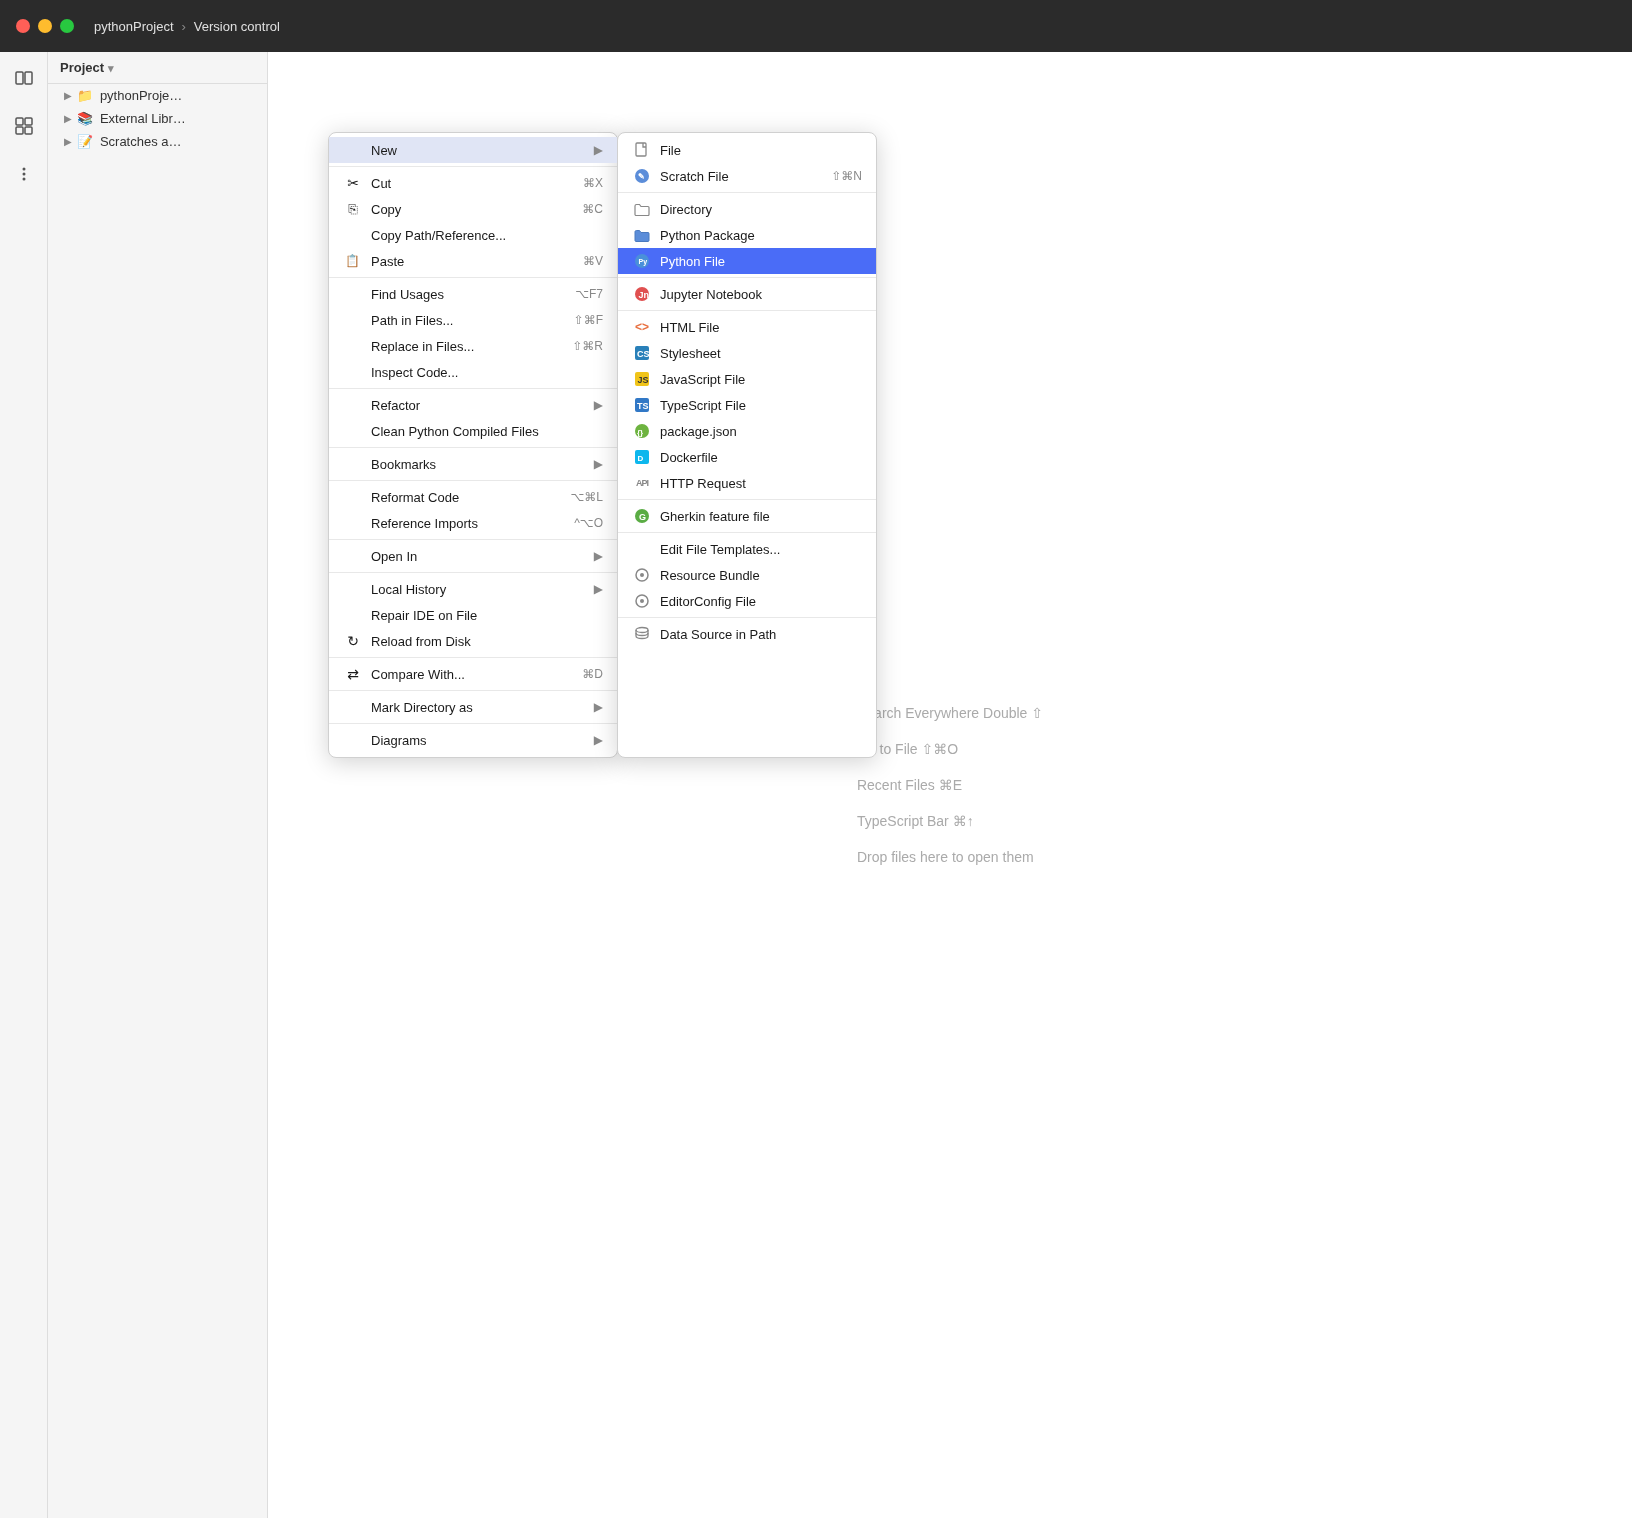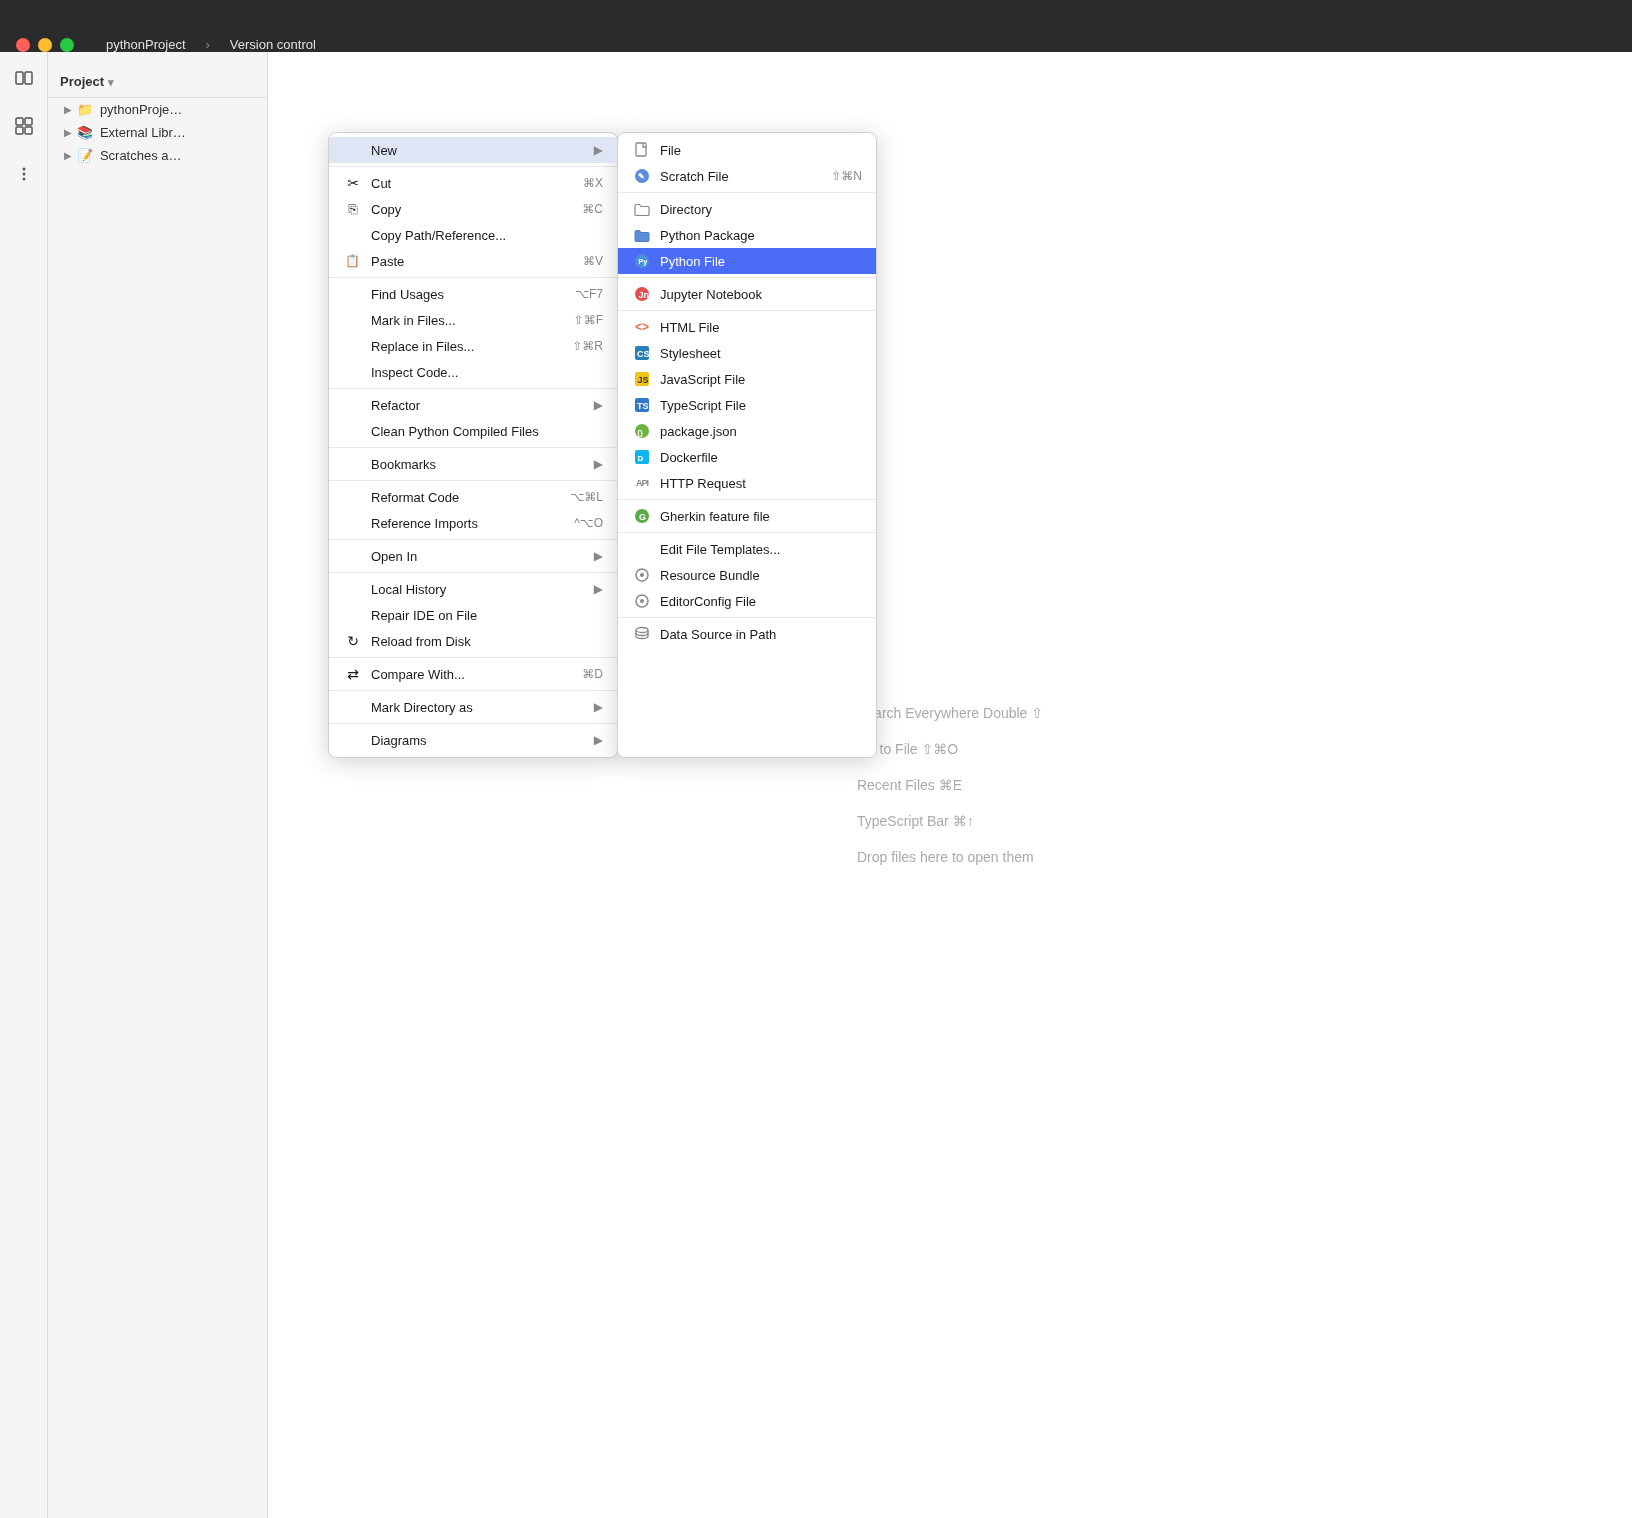--- a/index.html
+++ b/index.html
@@ -11,23 +11,23 @@
       font-size: 13px;
       overflow: hidden;
     }
 
     
     .titlebar {
       width: 100%;
       height: 52px;
       background: #2b2b2b;
       display: flex;
-      align-items: flex-end;
+      align-items: center;
       padding: 0 16px;
-      gap: 20px;
+      gap: 8px;
     }
     .traffic-lights {
       display: flex;
       gap: 8px;
       margin-right: 12px;
     }
     .traffic-light {
       width: 14px;
       height: 14px;
       border-radius: 50%;
@@ -81,21 +81,20 @@
     }
     .panel-header {
       padding: 8px 12px;
       font-weight: 600;
       font-size: 13px;
       color: #333;
       display: flex;
       align-items: flex-end;
       gap: 4px;
       border-bottom: 1px solid #ddd;
-      margin-top: 14px;
     }
     .panel-item {
       display: flex;
       align-items: center;
       padding: 4px 8px 4px 16px;
       gap: 6px;
       font-size: 13px;
       color: #333;
       cursor: pointer;
     }
@@ -308,21 +307,21 @@
         <div class="menu-separator"></div>
 
         <div class="menu-item">
           <span class="menu-item-icon"></span>
           <span class="menu-item-label">Find Usages</span>
           <span class="menu-item-shortcut">⌥F7</span>
         </div>
 
         <div class="menu-item">
           <span class="menu-item-icon"></span>
-          <span class="menu-item-label">Mark in Files...</span>
+          <span class="menu-item-label">Path in Files...</span>
           <span class="menu-item-shortcut">⇧⌘F</span>
         </div>
 
         <div class="menu-item">
           <span class="menu-item-icon"></span>
           <span class="menu-item-label">Replace in Files...</span>
           <span class="menu-item-shortcut">⇧⌘R</span>
         </div>
 
         <div class="menu-item">

